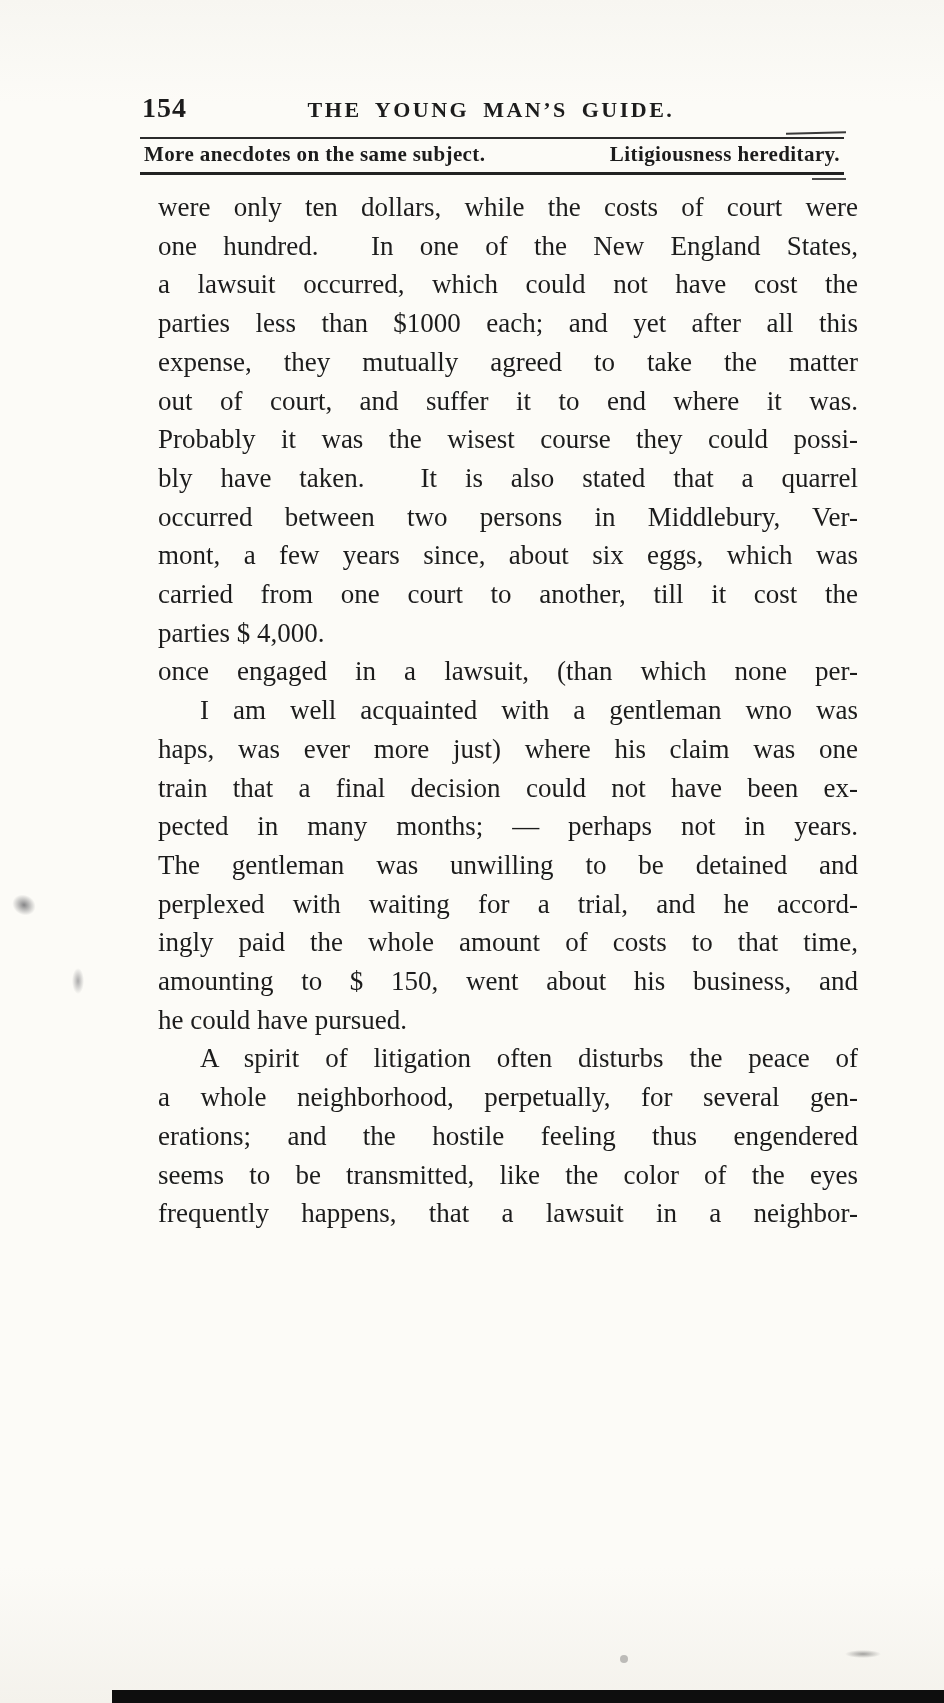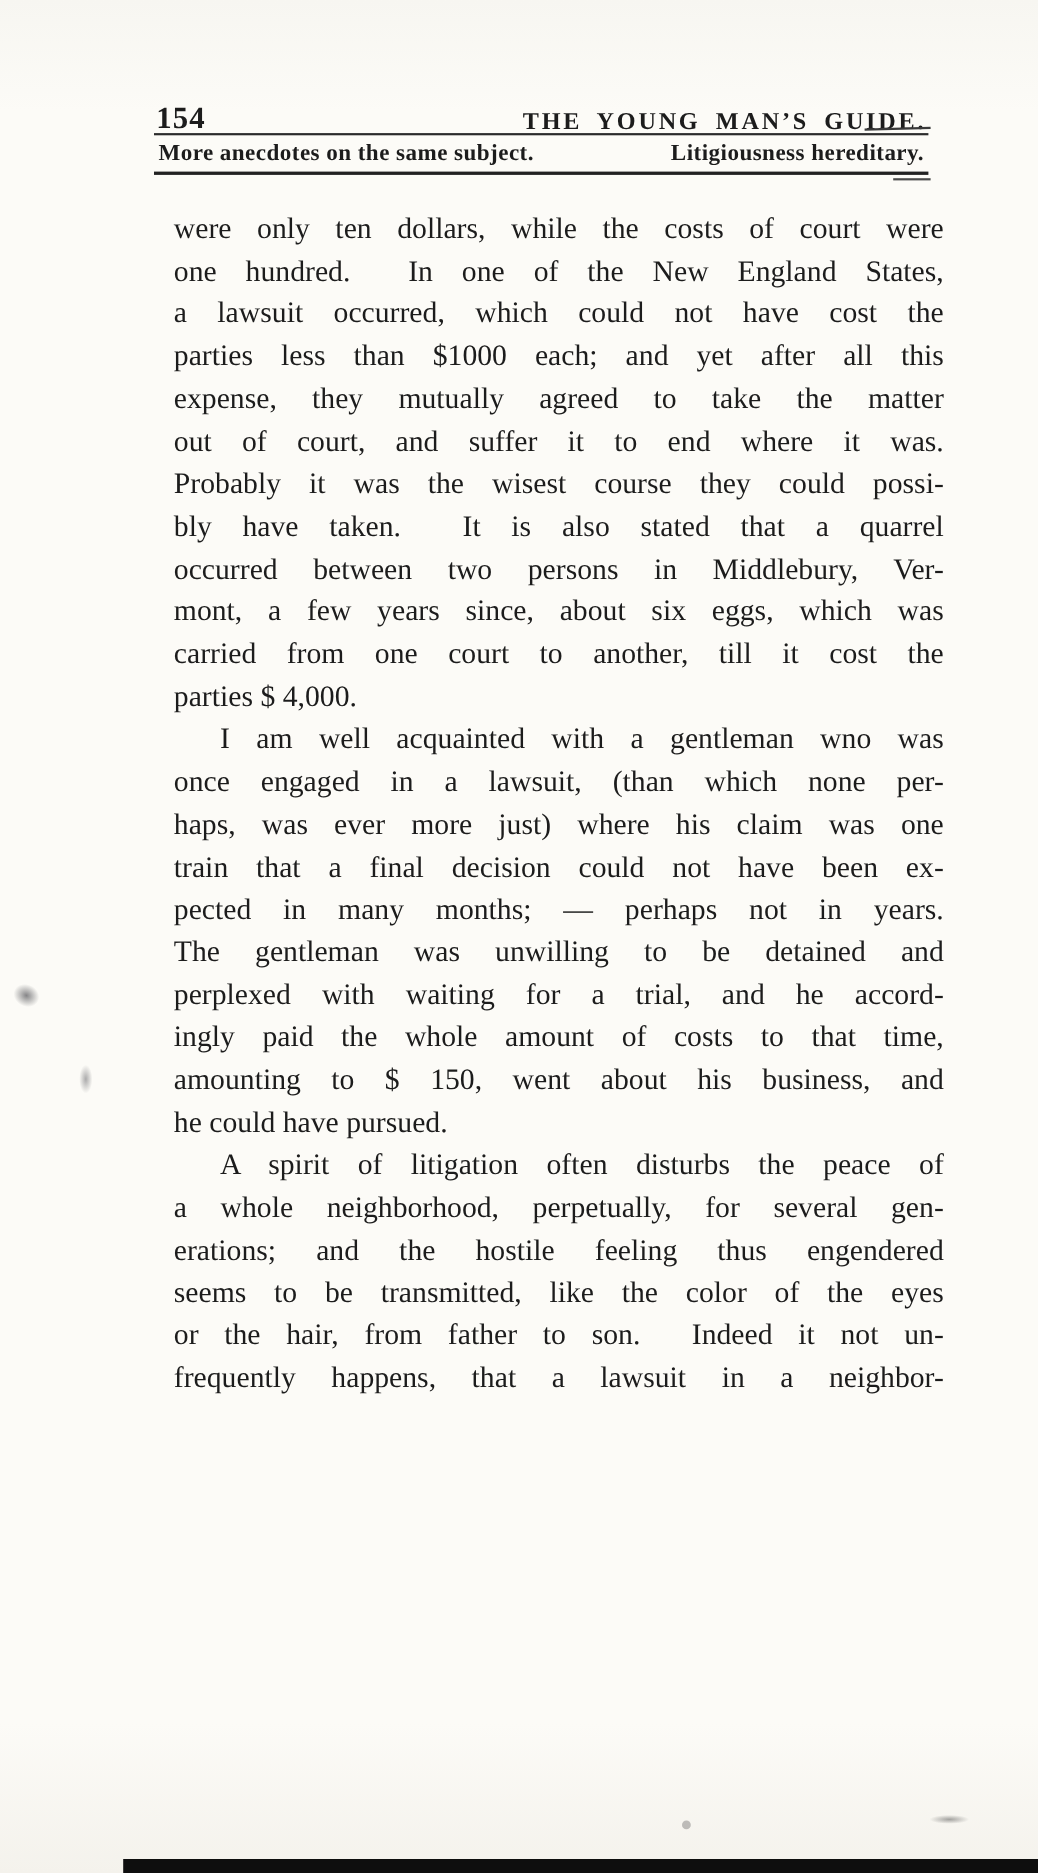--- a/index.html
+++ b/index.html
@@ -26,31 +26,31 @@
     top: 92px;
     font-size: 28px;
     font-weight: 700;
     letter-spacing: 1px;
   }
   .running-title {
     position: absolute;
     left: 140px;
     top: 97px;
     width: 702px;
-    text-align: right;
+    text-align: center;
     font-size: 22px;
     font-weight: 700;
     letter-spacing: 2.5px;
     word-spacing: 6px;
   }
   
   .section-head {
     position: absolute;
     left: 140px;
-    top: 121px;
+    top: 137px;
     width: 704px;
     border-top: 2px solid #2b2b2b;
     border-bottom: 3px solid #222;
   }
   .rule-extra-right {
     position: absolute;
     top: -7px;
     right: -2px;
     width: 60px;
     height: 2px;
@@ -164,38 +164,37 @@
       <div class="line">out of court, and suffer it to end where it was.</div>
       <div class="line">Probably it was the wisest course they could possi-</div>
       <div class="line">bly have taken.&nbsp; It is also stated that a quarrel</div>
       <div class="line">occurred between two persons in Middlebury, Ver-</div>
       <div class="line"><span>mont, a few years since, about </span><span class="em">six eggs</span><span>, which was</span></div>
       <div class="line">carried from one court to another, till it cost the</div>
       <div class="line last">parties $ 4,000.</div>
     </div>
 
     <div class="para">
+      <div class="line">once engaged in a lawsuit, (than which none per-</div>
       <div class="line indent">I am well acquainted with a gentleman wno was</div>
-      <div class="line">once engaged in a lawsuit, (than which none per-</div>
       <div class="line">haps, was ever more just) where his claim was one</div>
       <div class="line">train that a final decision could not have been ex-</div>
       <div class="line">pected in many months; — perhaps not in years.</div>
       <div class="line">The gentleman was unwilling to be detained and</div>
       <div class="line">perplexed with waiting for a trial, and he accord-</div>
       <div class="line">ingly paid the whole amount of costs to that time,</div>
       <div class="line">amounting to $ 150, went about his business, and</div>
       <div class="line last">he could have pursued.</div>
     </div>
 
     <div class="para">
       <div class="line indent">A spirit of litigation often disturbs the peace of</div>
       <div class="line">a whole neighborhood, perpetually, for several gen-</div>
       <div class="line">erations; and the hostile feeling thus engendered</div>
       <div class="line">seems to be transmitted, like the color of the eyes</div>
-      <div class="line">or the hair, from father to son.&nbsp; Indeed it not un-</div>
       <div class="line">frequently happens, that a lawsuit in a neighbor-</div>
     </div>
 
   </div>
 
   <div class="smudge-a"></div>
   <div class="smudge-b"></div>
   <div class="smudge-c"></div>
   <div class="smudge-d"></div>
   <div class="bottom-strip"></div>

